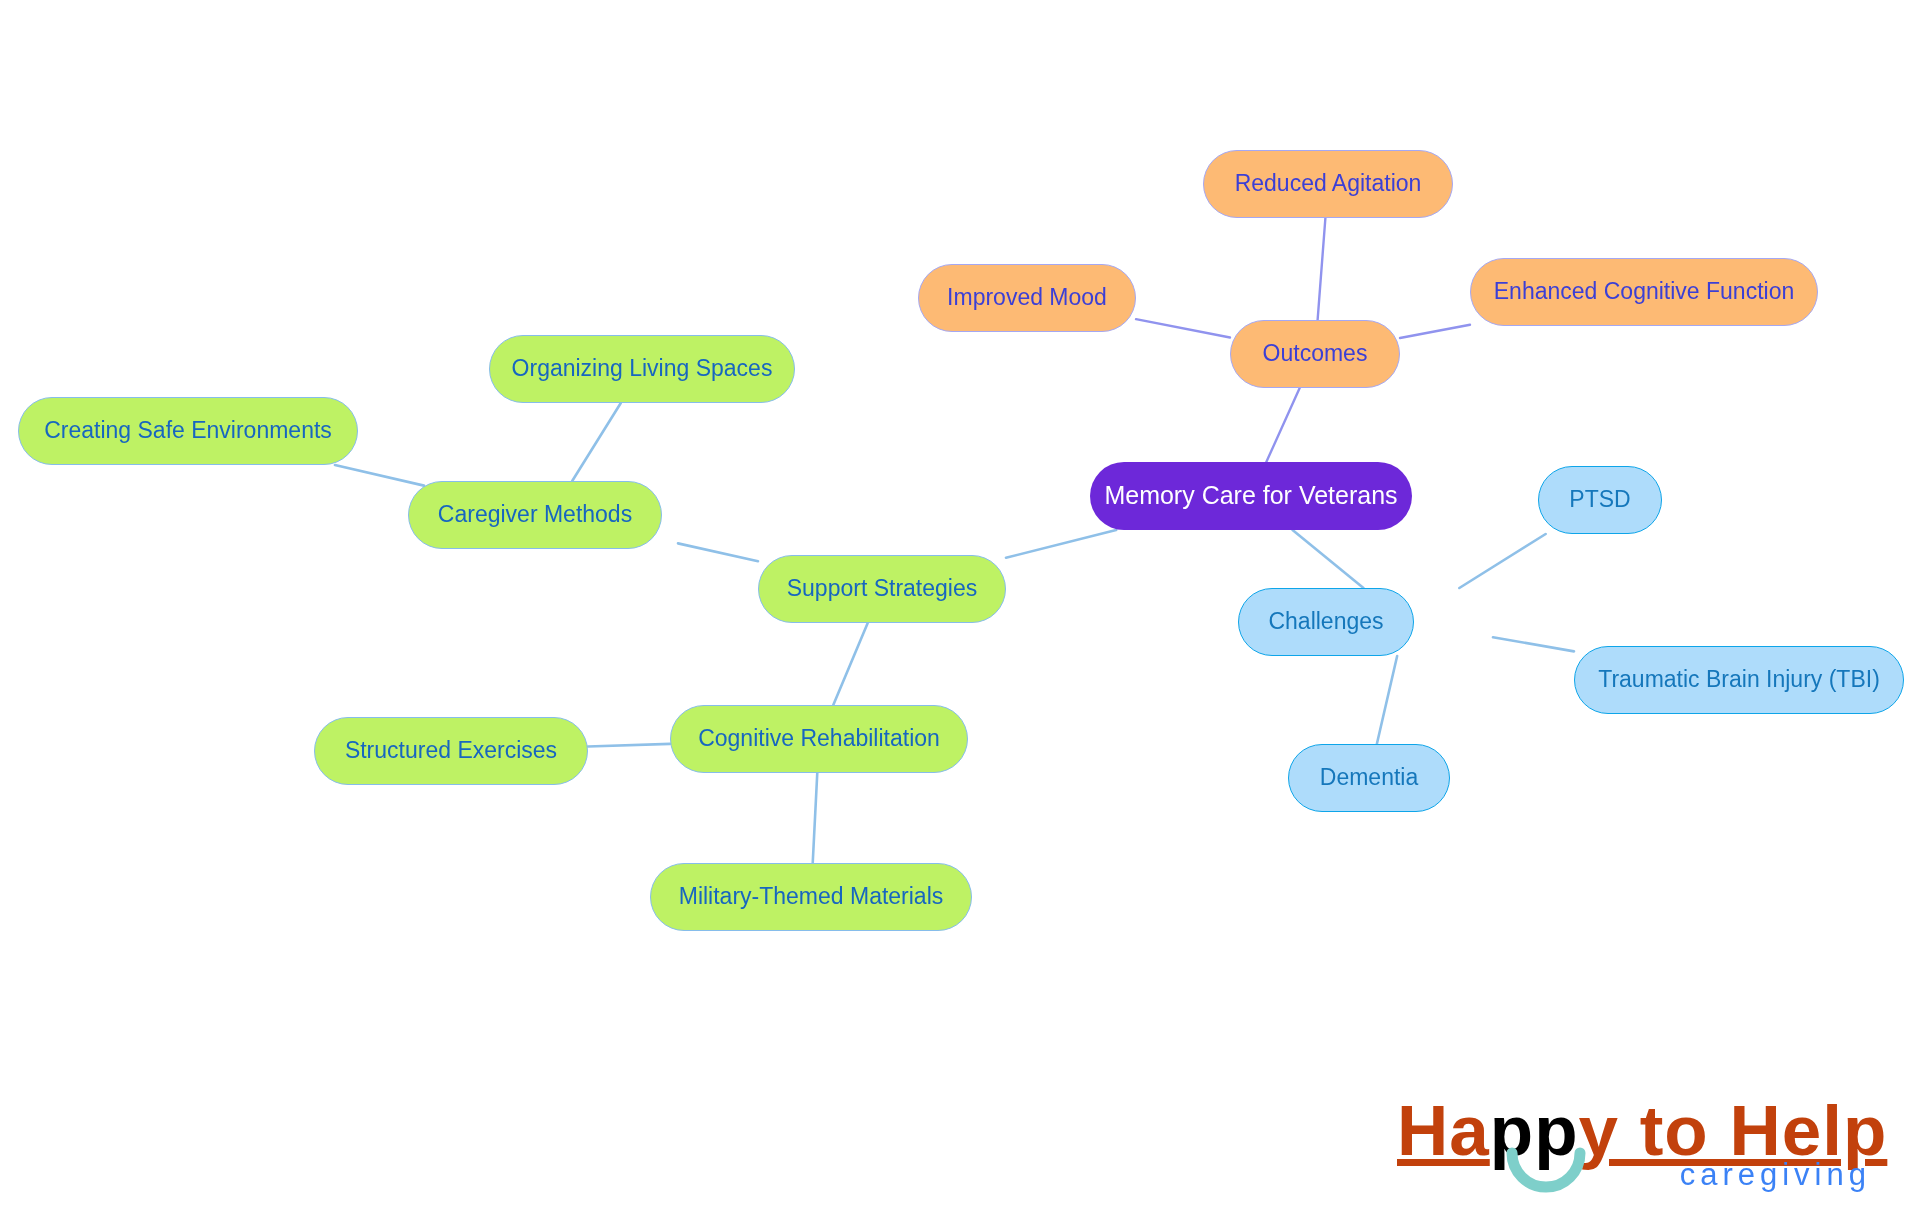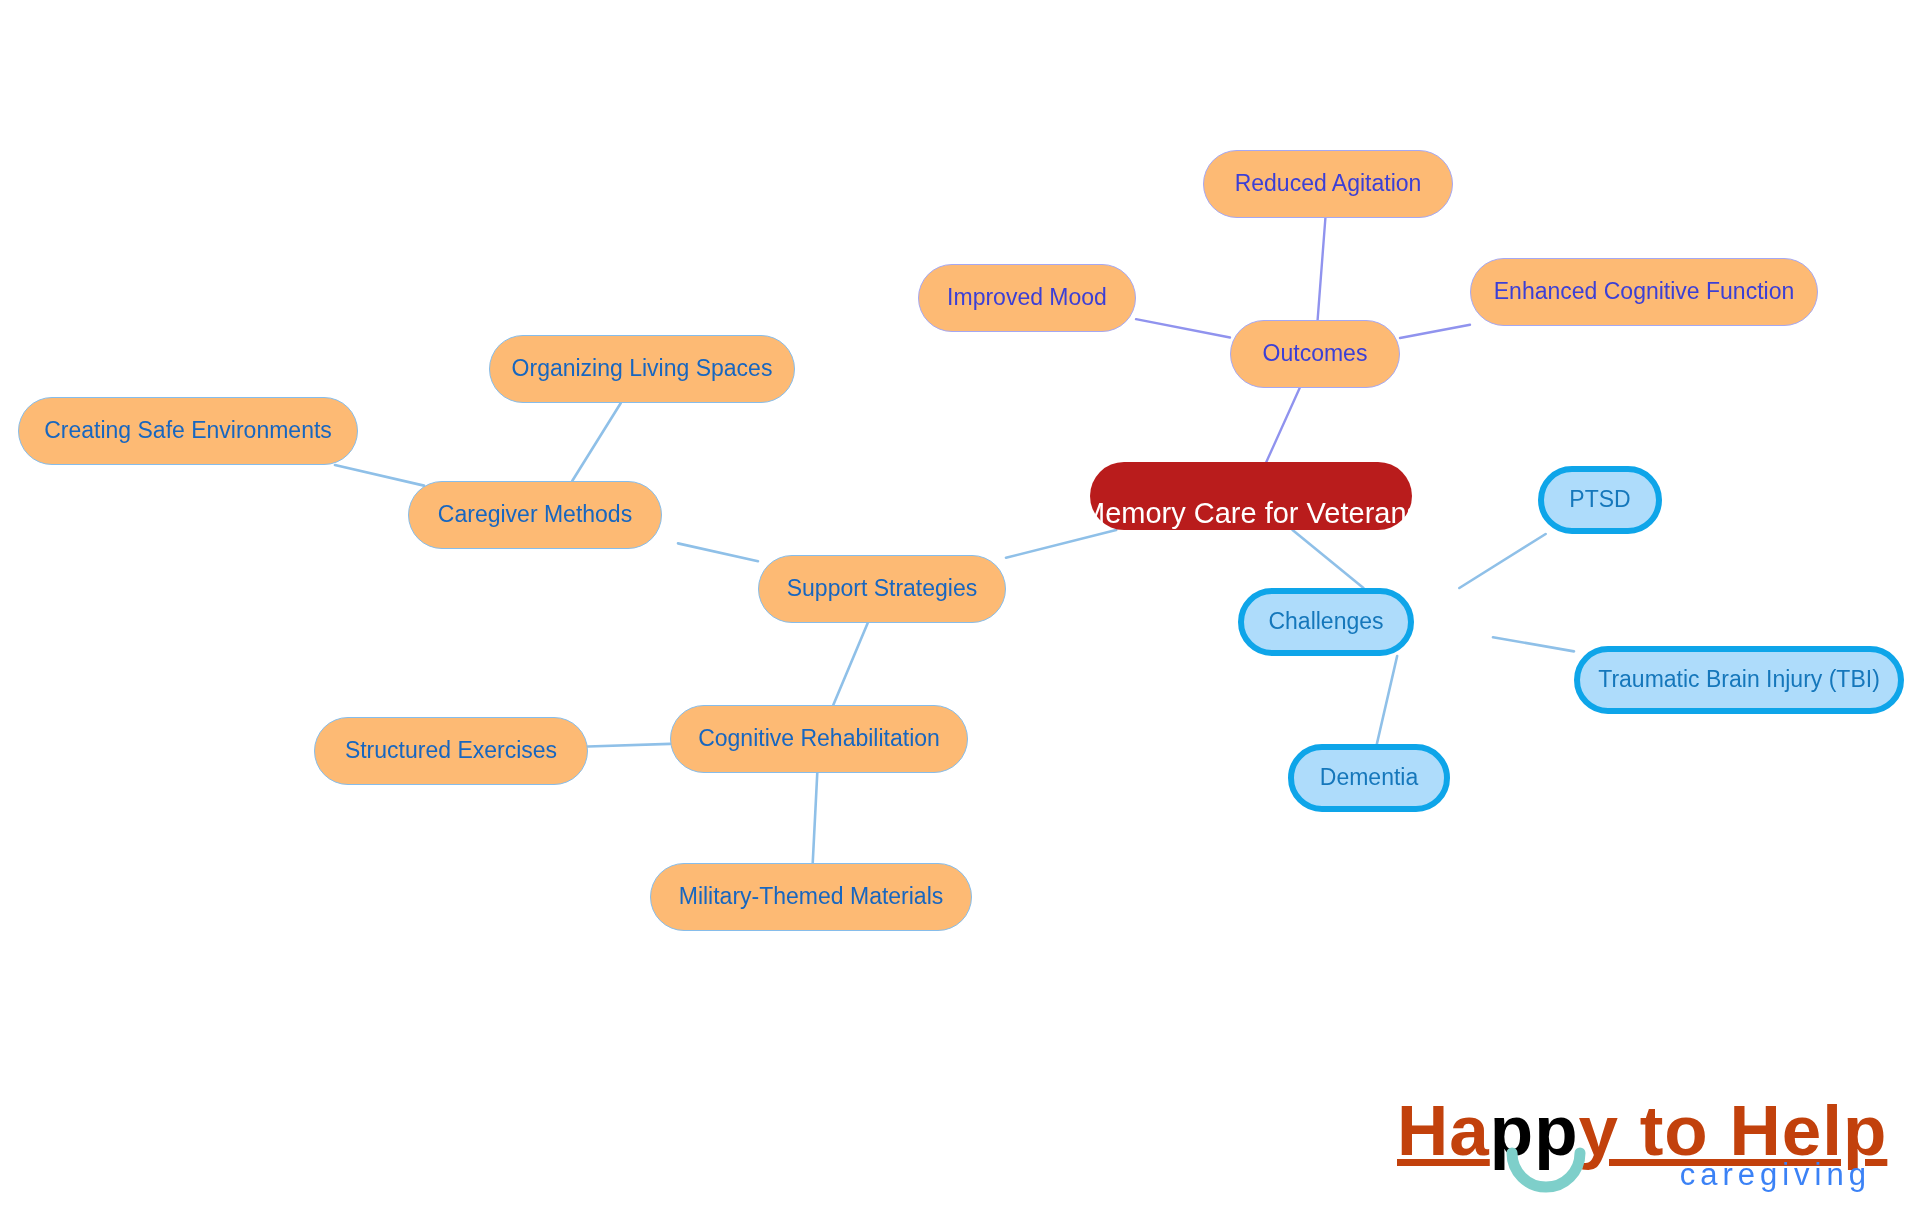--- a/index.html
+++ b/index.html
@@ -39,46 +39,45 @@
     text-align: center;
     white-space: nowrap;
     line-height: 1.1;
   }
   .node-label {
     display: block;
     padding: 0 6px;
   }
   
   .n-root {
-    background: #b91c1c;
+    background: #6d28d9;
     border-radius: 34px;
     color: #ffffff;
-    font-size: 29px;
-    align-items: flex-end;
+    font-size: 25px;
   }
   
   .n-purple {
     background: #fdba74;
     border: 1.6px solid #a5a8f3;
     border-radius: 34px;
     color: #3b3fd6;
     font-size: 23px;
   }
   
   .n-blue-light {
-    background: #fdba74;
+    background: #bef264;
     border: 1.5px solid #86bdeb;
     border-radius: 34px;
     color: #1766c0;
     font-size: 23px;
   }
   
   .n-blue-strong {
     background: #aedcfb;
-    border: 6px solid #0ea5e9;
+    border: 1px solid #0ea5e9;
     border-radius: 34px;
     color: #1577bb;
     font-size: 23px;
   }
   
   #logo {
     position: absolute;
     left: 1397px;
     top: 1095px;
     width: 480px;

